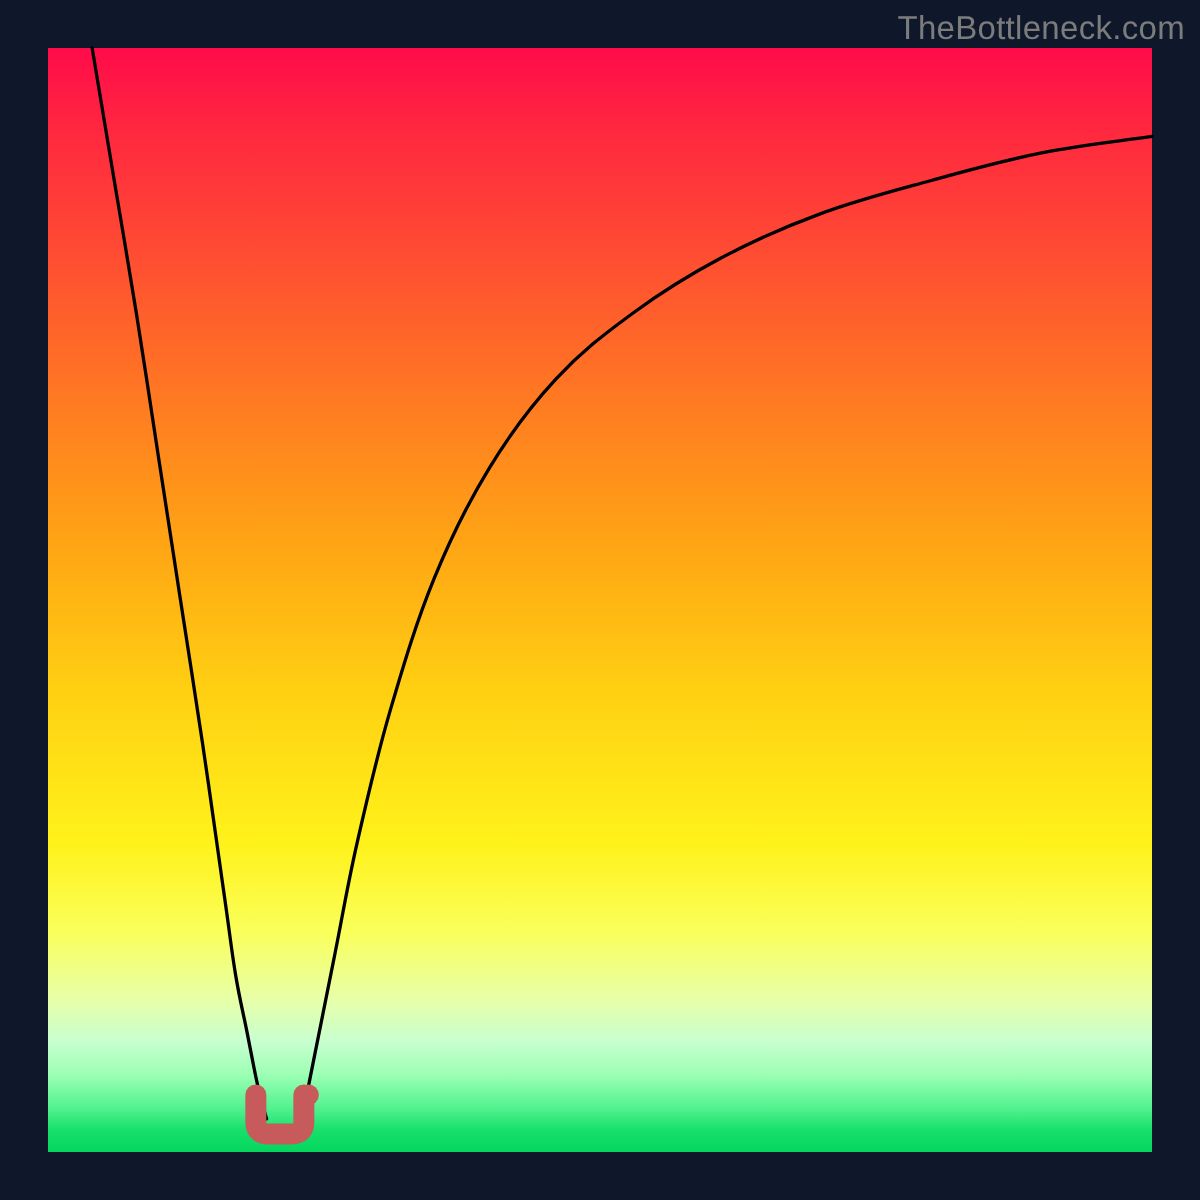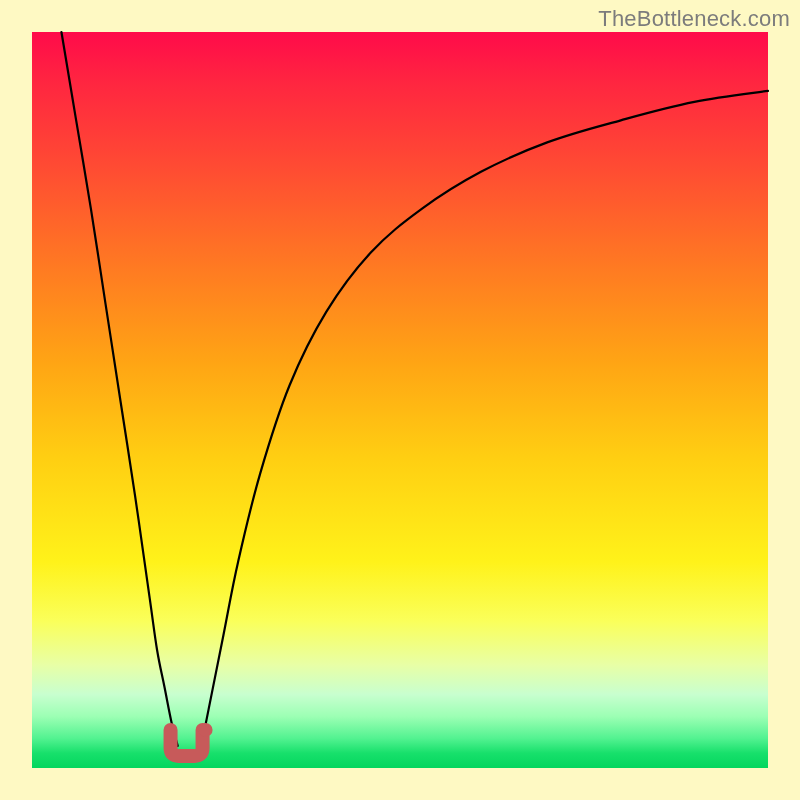--- a/index.html
+++ b/index.html
@@ -10,21 +10,21 @@
     background: #000;
     overflow: hidden;
     font-family: Arial, Helvetica, sans-serif;
   }
   .frame {
     position: absolute;
     left: 0;
     top: 0;
     width: 800px;
     height: 800px;
-    background: #fef9c3;
+    background: #0f172a;
   }
   .plot {
     position: absolute;
     left: 32px;
     top: 32px;
     width: 736px;
     height: 736px;
     
     background: linear-gradient(
       to bottom,

